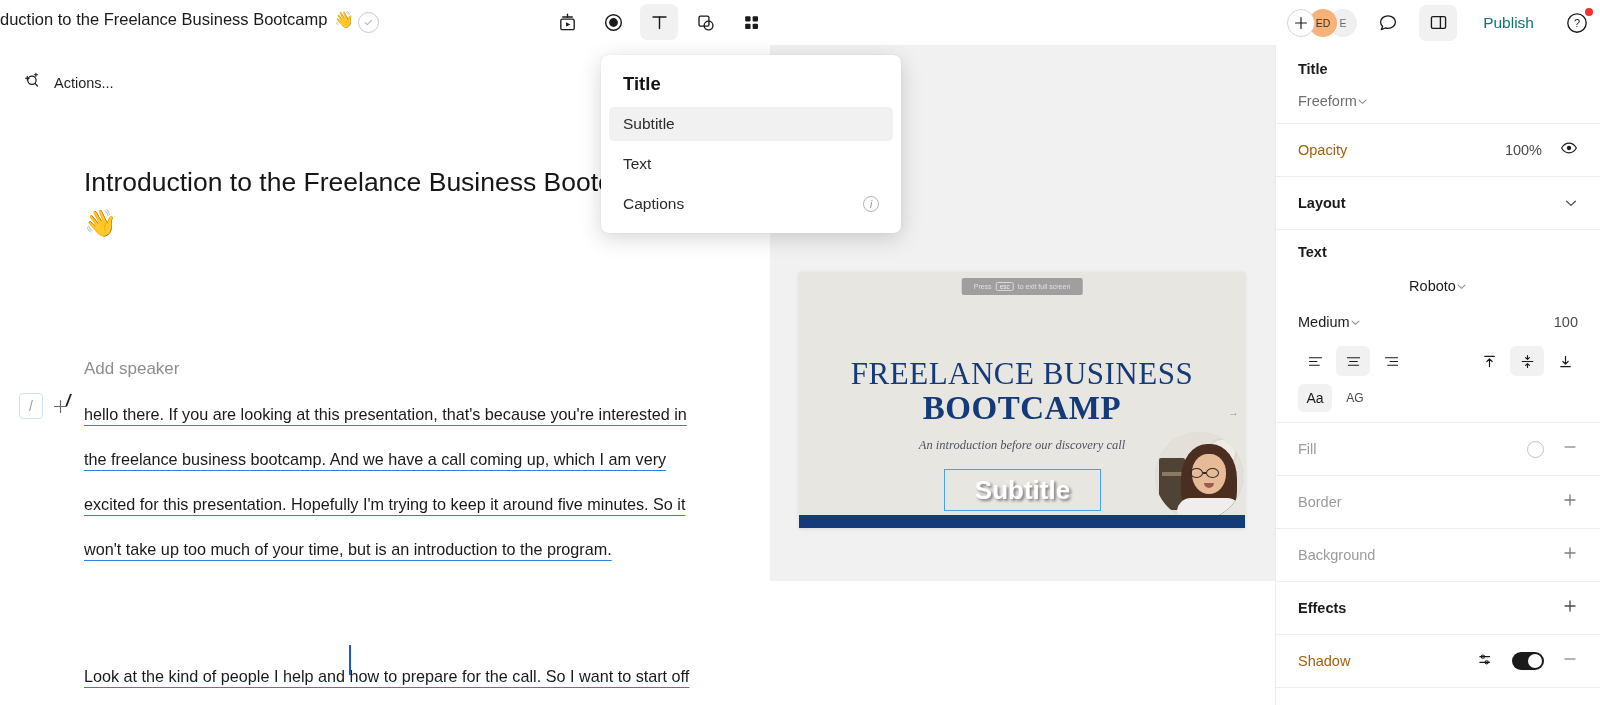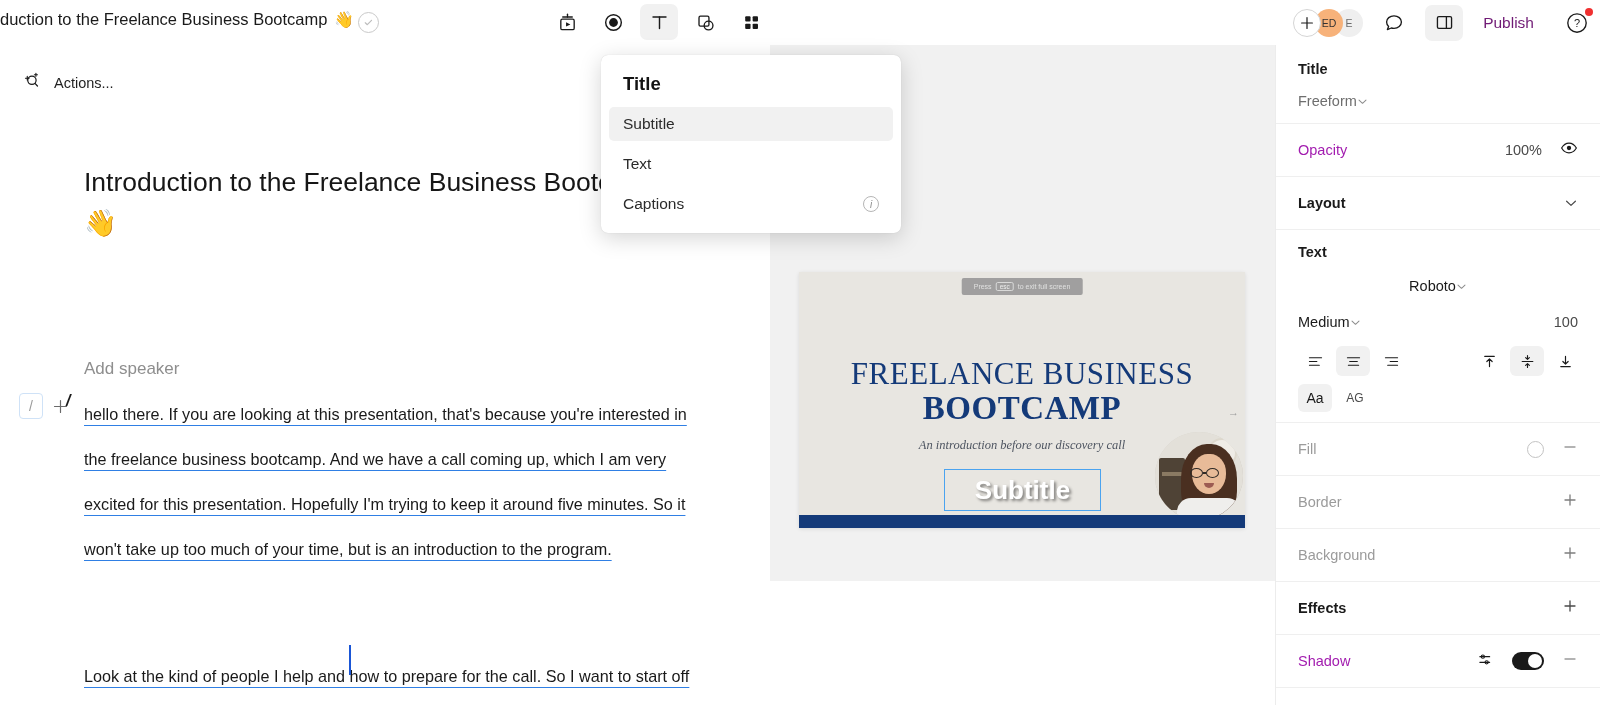--- a/index.html
+++ b/index.html
@@ -59,21 +59,21 @@
     font-size: 10.5px; color: #5c5c5c; letter-spacing: .2px;
   }
   .avatar.a1 { background: #f7b27a; color: #333; margin-right: -8px; z-index: 2; }
   .avatar.a2 { background: #efefef; color: #6b6b6b; z-index: 1; }
   .icon-btn {
     width: 38px; height: 36px; border-radius: 7px; margin-left: 12px;
     display: flex; align-items: center; justify-content: center; cursor: pointer;
   }
   .icon-btn.active { background: #f1f1f1; }
   .publish-btn {
-    margin-left: 16px; font-size: 15.5px; color: #701a75; cursor: pointer;
+    margin-left: 22px; font-size: 15.5px; color: #0f766e; cursor: pointer;
     padding: 6px 4px;
   }
   .help-btn {
     margin-left: 26px; position: relative; width: 26px; height: 26px;
     display: flex; align-items: center; justify-content: center; cursor: pointer;
   }
   .help-dot {
     position: absolute; top: -2px; right: -3px; width: 8px; height: 8px;
     border-radius: 50%; background: #f03030;
   }
@@ -228,21 +228,21 @@
   .panel {
     position: absolute; top: 45px; right: 0; width: 325px; height: 660px;
     background: #ffffff; border-left: 1px solid #ececec;
   }
   .p-section { border-bottom: 1px solid #efefef; }
   .p-row {
     display: flex; align-items: center; justify-content: space-between;
     padding: 0 22px; height: 52px;
   }
   .p-head { font-size: 14.5px; font-weight: 700; color: #1a1a1a; }
-  .p-label { font-size: 14.5px; color: #a21caf; }
+  .p-label { font-size: 14.5px; color: #a16207; }
   .p-label.muted { color: #9b9b9b; }
   .p-val { font-size: 14.5px; color: #4a4a4a; }
   .p-right { display: flex; align-items: center; gap: 18px; }
   .chev { display: block; }
   .title-block { padding: 16px 22px 14px 22px; }
   .title-block .p-head { margin-bottom: 16px; }
   .dropdown { display: flex; align-items: center; cursor: pointer; }
   .dd-val { font-size: 14.5px; color: #6e6e6e; }
   .text-block { padding: 14px 22px 10px 22px; }
   .text-block .p-head { margin-bottom: 18px; }

